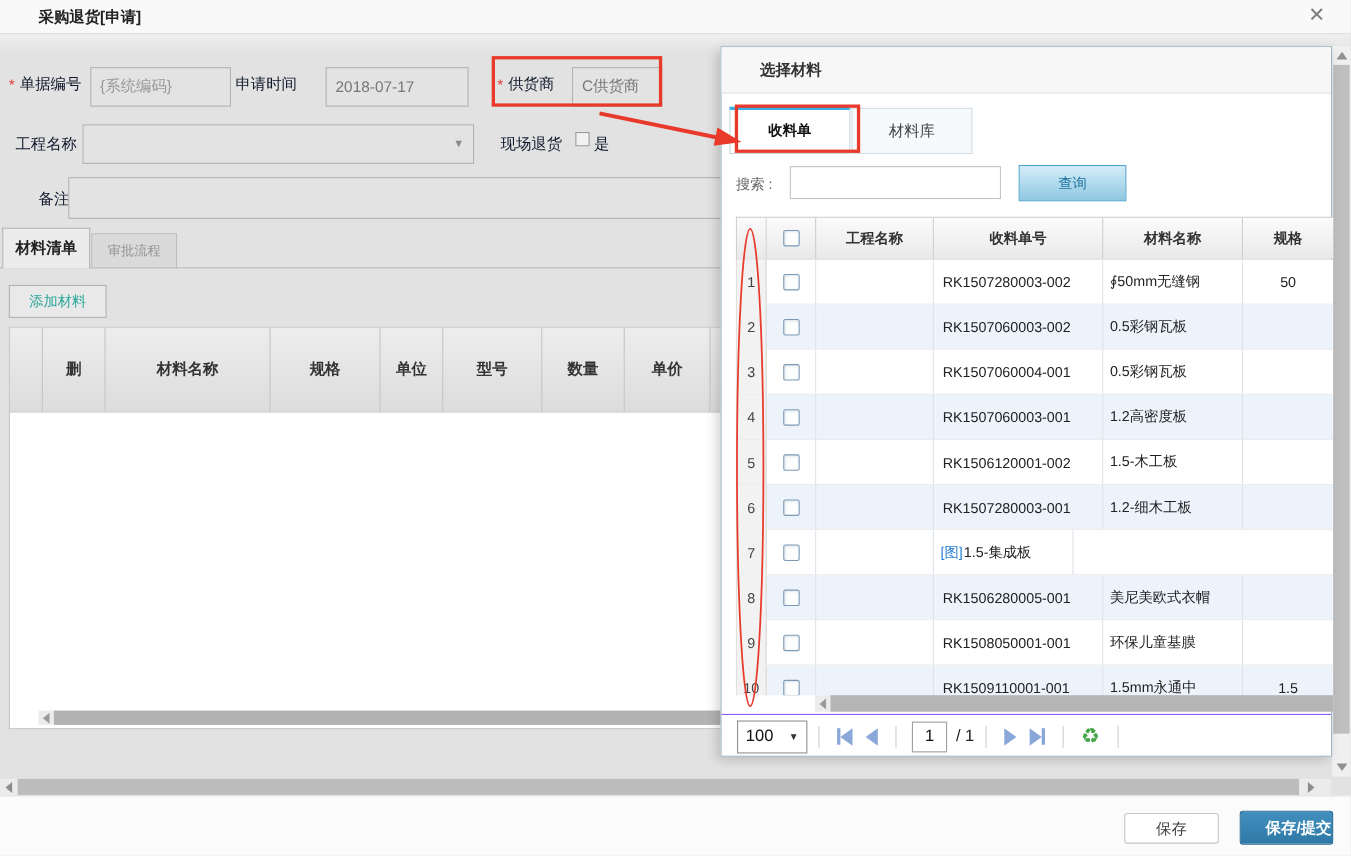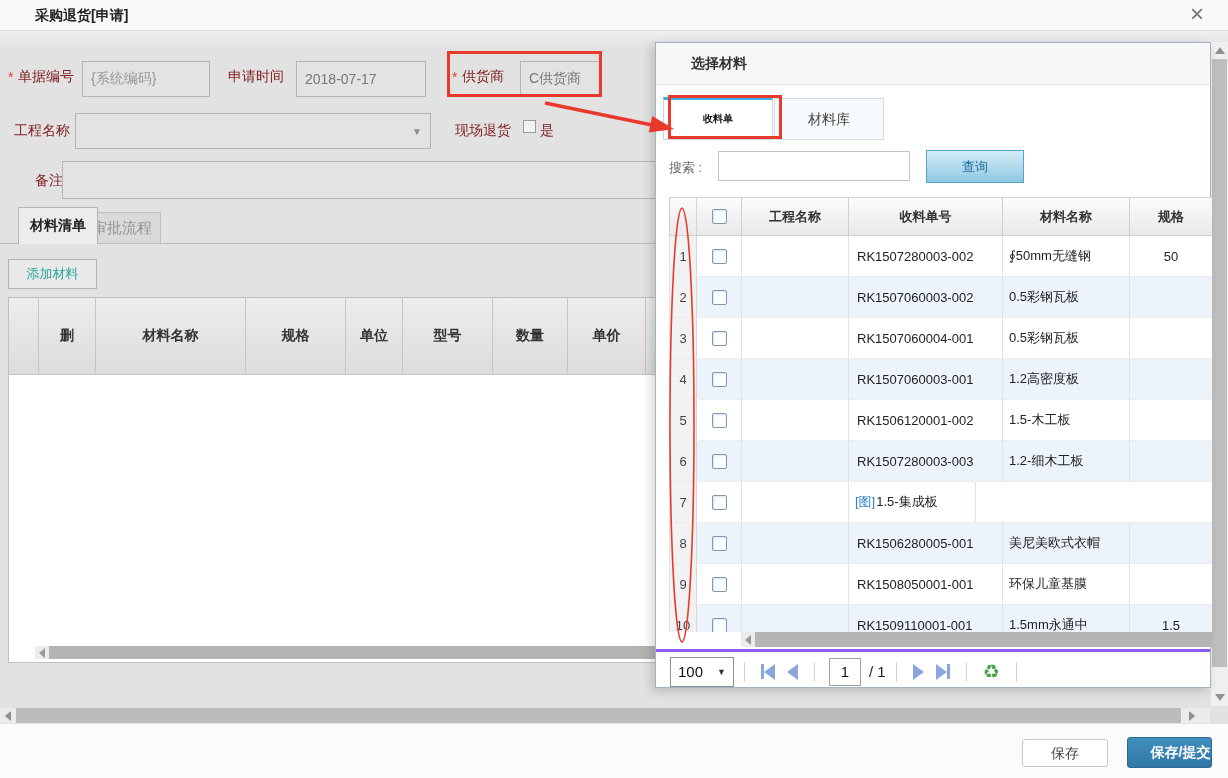--- a/index.html
+++ b/index.html
@@ -5,28 +5,28 @@
   html,body{margin:0;padding:0;}
   body{width:1228px;height:778px;overflow:hidden;font-family:"Liberation Sans","DejaVu Sans",sans-serif;background:#e2e2e2;}
   .screen{position:relative;width:1228px;height:778px;background:#e2e2e2;}
   .abs{position:absolute;}
   
   .titlebar{left:0;top:0;width:1228px;height:30px;background:#f9f9f9;border-bottom:1px solid #e0e0e0;}
   .win-title{left:35px;top:7px;font-size:14px;font-weight:bold;color:#222;}
   .win-close{left:1190px;top:1px;font-size:24px;color:#777;cursor:pointer;line-height:26px;}
   
   .workarea{left:0;top:31px;width:1228px;height:677px;background:linear-gradient(#efefef,#e2e2e2 18px);}
-  .flabel{font-size:14px;color:#7f1d1d;white-space:nowrap;}
+  .flabel{font-size:14px;color:#0f172a;white-space:nowrap;}
   .star{color:#e03a2f;font-size:14px;}
   .ginput{background:#e3e3e3;border:1px solid #b3b3b3;font-size:14px;color:#8a8a8a;padding:16px 8px;box-sizing:border-box;font-family:inherit;}
   .combo-caret{font-size:10px;color:#8a8a8a;}
   .chk{width:13px;height:13px;border:1px solid #9a9a9a;background:#f2f2f2;box-sizing:border-box;}
   
-  .mtab-active{left:2px;top:207px;width:80px;height:37px;background:#ececec;border:1px solid #b5b5b5;border-bottom:none;box-sizing:border-box;text-align:center;line-height:35px;font-size:14px;font-weight:bold;color:#222;z-index:2;margin-left:16px;}
-  .mtab{left:83px;top:212px;width:78px;height:32px;background:#dadada;border:1px solid #c0c0c0;border-bottom:none;box-sizing:border-box;text-align:center;line-height:30px;font-size:15px;color:#949494;}
+  .mtab-active{left:2px;top:207px;width:80px;height:37px;background:#ececec;border:1px solid #b5b5b5;border-bottom:none;box-sizing:border-box;text-align:center;line-height:35px;font-size:14px;font-weight:bold;color:#222;z-index:2;}
+  .mtab{left:83px;top:212px;width:78px;height:32px;background:#dadada;border:1px solid #c0c0c0;border-bottom:none;box-sizing:border-box;text-align:center;line-height:30px;font-size:12px;color:#949494;}
   .tabline{left:0;top:243px;width:1211px;height:1px;background:#bdbdbd;z-index:1;}
   .add-btn{left:8px;top:259px;width:89px;height:30px;background:#e9e9e9;border:1px solid #b2b2b2;box-sizing:border-box;text-align:center;line-height:28px;font-size:13px;color:#2ba79b;cursor:pointer;}
   
   .ltable{left:8px;top:297px;width:1200px;height:366px;background:#fff;border:1px solid #c0c0c0;box-sizing:border-box;}
   .lhead{display:flex;height:76px;background:linear-gradient(#ededed,#dcdcdc);border-bottom:1px solid #c3c3c3;}
   .lhead .hc{border-right:1px solid #c6c6c6;display:flex;align-items:center;justify-content:center;font-size:14px;font-weight:bold;color:#333;box-sizing:border-box;}
   .h0{width:30px}.h1{width:57px}.h2{width:150px}.h3{width:100px}.h4{width:90px}.h5{width:57px}.h6{width:75px}.h7{width:78px}.h8{flex:1;border-right:none!important;}
   .inner-hscroll{left:35px;top:646px;width:1170px;height:13px;background:#ececec;display:flex;align-items:center;}
   .inner-hscroll .la{width:0;height:0;border-top:5px solid transparent;border-bottom:5px solid transparent;border-right:6px solid #9a9a9a;margin:0 4px;}
   .inner-hscroll .thumb{height:13px;background:#b3b3b3;flex:1;}
@@ -40,21 +40,21 @@
   .bscroll .ra{width:0;height:0;border-top:5px solid transparent;border-bottom:5px solid transparent;border-left:6px solid #8d8d8d;margin:0 8px;}
   .bscroll .thumb{height:15px;background:#bcbcbc;width:1165px;}
   
   .footer{left:0;top:723px;width:1228px;height:55px;background:#fbfbfb;border-top:1px solid #e2e2e2;}
   .btn-save{left:1022px;top:739px;width:86px;height:28px;background:#fff;border:1px solid #c6c6c6;border-radius:3px;box-sizing:border-box;text-align:center;line-height:26px;font-size:14px;color:#444;cursor:pointer;}
   .btn-submit{left:1127px;top:737px;width:85px;height:31px;background:linear-gradient(#418fbe,#2f78a6);border:1px solid #2a6b94;border-radius:3px;box-sizing:border-box;text-align:center;line-height:29px;font-size:14px;font-weight:bold;color:#fff;cursor:pointer;padding-left:22px;}
   
   .dialog{left:655px;top:42px;width:556px;height:646px;background:#fff;border:1px solid #9fb6c2;box-sizing:border-box;box-shadow:-3px 3px 10px rgba(0,0,0,.18);z-index:10;}
   .dlg-titlebar{position:absolute;left:0;top:0;width:100%;height:42px;background:#f7f7f7;border-bottom:1px solid #e3e3e3;box-sizing:border-box;}
   .dlg-title{position:absolute;left:35px;top:12px;font-size:14px;font-weight:600;color:#333;}
-  .dtab-active{position:absolute;left:7px;top:54px;width:110px;height:43px;background:#fff;border:1px solid #c9d6df;border-top:3px solid #38b0e3;box-sizing:border-box;text-align:center;line-height:38px;font-size:10px;font-weight:bold;color:#111;z-index:2;}
+  .dtab-active{position:absolute;left:7px;top:54px;width:110px;height:43px;background:#fff;border:1px solid #c9d6df;border-top:3px solid #38b0e3;box-sizing:border-box;text-align:center;line-height:38px;font-size:13px;font-weight:bold;color:#111;z-index:2;}
   .dtab{position:absolute;left:118px;top:55px;width:110px;height:42px;background:#f7fafc;border:1px solid #d4dde4;box-sizing:border-box;text-align:center;line-height:40px;font-size:14px;color:#444;}
   .dsearch-label{position:absolute;left:13px;top:116px;font-size:13px;color:#666;}
   .dsearch-input{position:absolute;left:62px;top:108px;width:192px;height:30px;background:#fff;border:1px solid #c5c5c5;box-sizing:border-box;font-size:13px;color:#333;padding:0 6px;font-family:inherit;}
   .dquery-btn{position:absolute;left:270px;top:107px;width:98px;height:33px;background:linear-gradient(#d4edf9,#8fc8e2);border:1px solid #56a5cc;box-sizing:border-box;text-align:center;line-height:31px;font-size:13px;color:#1f729f;cursor:pointer;}
   
   .dtable{position:absolute;left:13px;top:154px;width:543px;}
   .dhead{display:flex;height:39px;background:linear-gradient(#fbfbfb,#e9e9e9);border:1px solid #d0d0d0;border-right:none;box-sizing:border-box;}
   .dhead .hc{border-right:1px solid #cfcfcf;display:flex;align-items:center;justify-content:center;font-size:13px;font-weight:bold;color:#333;box-sizing:border-box;}
   .drows{height:396px;overflow:hidden;border-left:1px solid #e0e0e0;}
   .drow{display:flex;height:41px;box-sizing:border-box;border-bottom:1px solid #ebebeb;background:#fff;}
@@ -65,21 +65,21 @@
   .c-proj{width:107px;}
   .c-rec{width:154px;padding-left:8px;}
   .c-mat{width:127px;padding-left:6px;}
   .c-spec{flex:1;justify-content:center;border-right:none!important;}
   .cb{width:15px;height:15px;border:1px solid #7b99b5;background:#fdfefe;border-radius:2px;box-shadow:inset 1px 1px 2px rgba(120,150,180,.25);box-sizing:border-box;}
   .linkblue{color:#2a7fd4;margin-right:1px;cursor:pointer;}
   .dlg-hscroll{position:absolute;left:85px;top:589px;width:471px;height:15px;background:#ececec;display:flex;align-items:center;}
   .dlg-hscroll .la{width:0;height:0;border-top:5px solid transparent;border-bottom:5px solid transparent;border-right:6px solid #9a9a9a;margin:0 4px;}
   .dlg-hscroll .thumb{height:15px;background:#b5b5b5;flex:1;}
   
-  .dpager{position:absolute;left:0;top:606px;width:100%;height:39px;border-top:3px solid #8b5cf6;display:flex;align-items:center;}
+  .dpager{position:absolute;left:0;top:606px;width:100%;height:39px;border-top:1px solid #8b5cf6;display:flex;align-items:center;}
   .psel{width:64px;height:30px;border:1px solid #8f8f8f;background:#fff;margin-left:14px;display:flex;align-items:center;justify-content:space-between;padding:0 7px;box-sizing:border-box;font-size:15px;color:#111;cursor:pointer;}
   .psep{width:1px;height:20px;background:#d0d0d0;margin:0 10px;}
   .navbtn{display:flex;align-items:center;margin:0 6px;cursor:pointer;}
   .tri-l{width:0;height:0;border-top:8px solid transparent;border-bottom:8px solid transparent;border-right:11px solid #8aa7da;}
   .tri-r{width:0;height:0;border-top:8px solid transparent;border-bottom:8px solid transparent;border-left:11px solid #8aa7da;}
   .vbar{width:3px;height:15px;background:#8aa7da;}
   .pinput{width:32px;height:28px;border:1px solid #9f9f9f;background:#fff;text-align:center;font-size:15px;color:#111;box-sizing:border-box;margin-left:4px;font-family:inherit;}
   .ptotal{font-size:15px;color:#222;margin-left:8px;}
   .refresh{font-size:19px;color:#42a548;font-weight:bold;margin:0 6px;cursor:pointer;line-height:20px;}
   
@@ -93,21 +93,21 @@
 
   <div class="abs titlebar"></div>
   <div class="abs win-title">采购退货[申请]</div>
   <div class="abs win-close">×</div>
 
   <div class="abs workarea"></div>
 
   <span class="abs star" style="left:8px;top:69px;">*</span>
   <span class="abs flabel" style="left:18px;top:68px;">单据编号</span>
   <input class="abs ginput" style="left: 82px; top: 61px; width: 128px; height: 36px; color: rgb(153, 153, 153);" value="{系统编码}">
-  <span class="abs flabel" style="left:228px;top:68px;">申请时间</span>
+  <span class="abs flabel" style="left:214px;top:68px;">申请时间</span>
   <input class="abs ginput" style="left: 296px; top: 61px; width: 130px; height: 36px; color: rgb(119, 119, 119);" value="2018-07-17">
   <span class="abs star" style="left:452px;top:69px;">*</span>
   <span class="abs flabel" style="left:462px;top:68px;">供货商</span>
   <input class="abs ginput" style="left: 520px; top: 61px; width: 82px; height: 36px; color: rgb(119, 119, 119);" value="C供货商">
 
   <span class="abs flabel" style="left:14px;top:122px;">工程名称</span>
   <div class="abs ginput" style="left:75px;top:113px;width:356px;height:36px;display:flex;align-items:center;justify-content:flex-end;">
     <span style="flex:1;"></span>
     <span class="combo-caret">▼</span>
   </div>
@@ -220,21 +220,21 @@
           <div class="dc c-mat">1.5-木工板</div>
           <div class="dc c-spec"></div>
         </div>
 
         <div class="drow alt">
           <div class="dc c-num">6</div>
           <div class="dc c-cb">
               <span class="cb"></span>
             </div>
           <div class="dc c-proj"></div>
-          <div class="dc c-rec">RK1507280003-003</div>
+          <div class="dc c-rec">RK1507280003-001</div>
           <div class="dc c-mat">1.2-细木工板</div>
           <div class="dc c-spec"></div>
         </div>
 
         <div class="drow">
           <div class="dc c-num">7</div>
           <div class="dc c-cb">
               <span class="cb"></span>
             </div>
           <div class="dc c-proj"></div>

